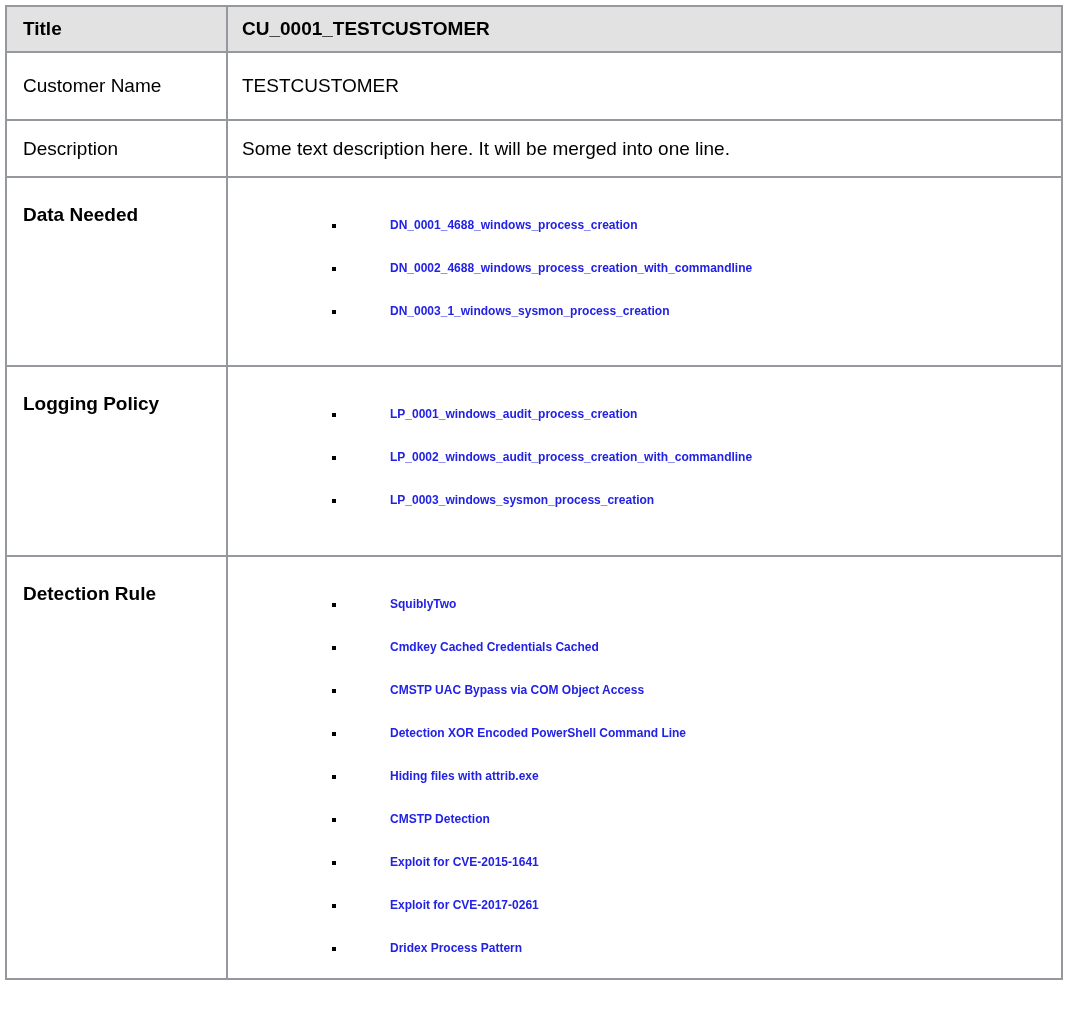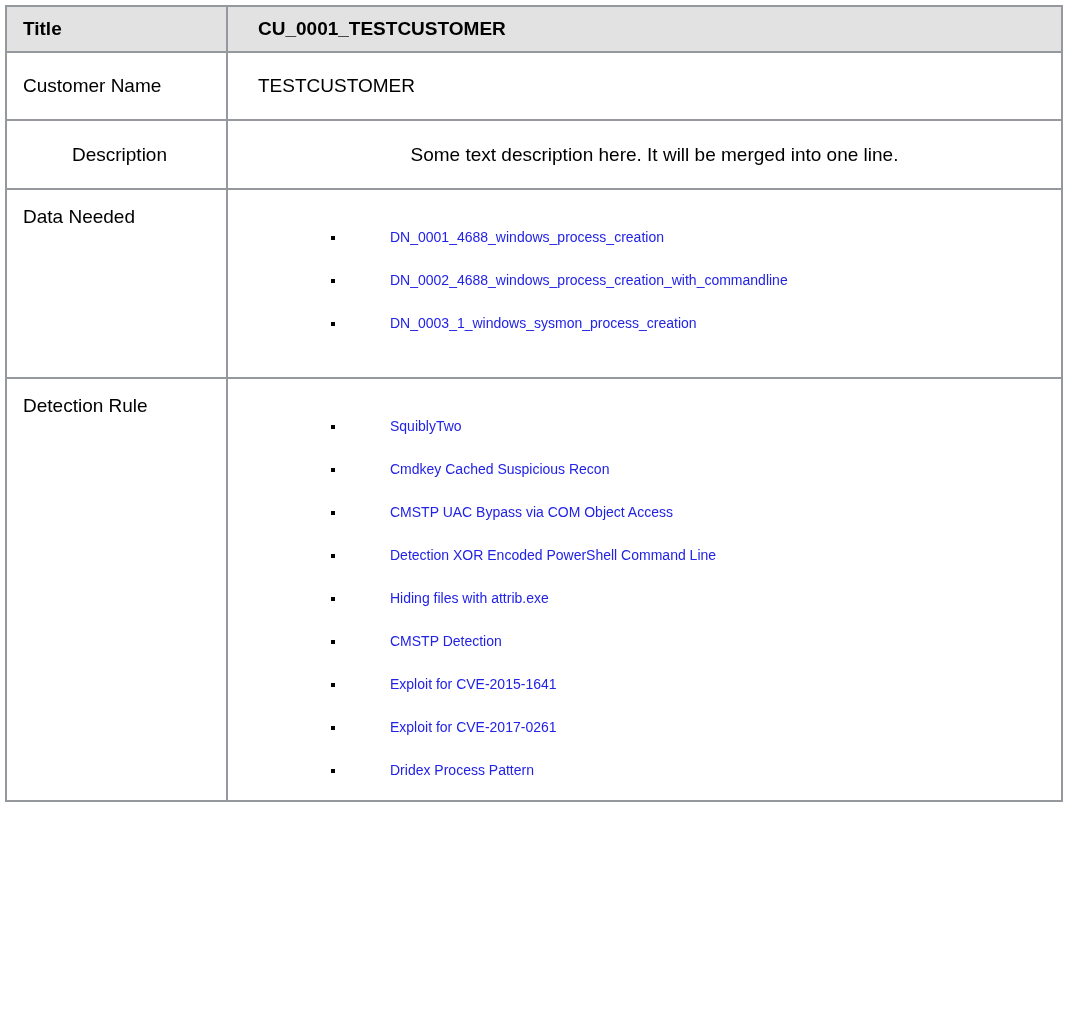--- a/index.html
+++ b/index.html
@@ -31,53 +31,55 @@
   }
   col.c-label { width: 221px; }
   td.label {
     font-size: 19px;
     padding: 0 10px 0 16px;
     vertical-align: middle;
     line-height: 26px;
   }
   td.value {
     font-size: 19px;
-    padding: 0 10px 0 30px;
+    padding: 0 10px 0 14px;
     vertical-align: middle;
     line-height: 26px;
   }
   tr.header-row td { background: var(--header-bg); font-weight: bold; }
   tr.list-row td.label {
     vertical-align: top;
-    padding-top: 14px;
+    padding-top: 24px;
+    font-weight: bold;
   }
   tr.list-row td.value {
     vertical-align: top;
     padding: 14px 10px 0 14px;
   }
   ul.link-list {
     list-style: square;
     margin: 20px 0 0 0;
     padding: 0 0 0 60px;
   }
   ul.link-list li {
-    font-size: 14px;
+    font-size: 12px;
     line-height: 26px;
     margin-bottom: 17px;
     color: var(--text-color);
+    font-weight: bold;
   }
   ul.link-list a {
     color: var(--link-color);
     text-decoration: none;
     cursor: pointer;
   }
   
   tr.h-title { height: 46px; }
   tr.h-customer { height: 68px; }
-  tr.h-description { height: 69px; text-align: center; }
+  tr.h-description { height: 57px; }
   tr.h-dataneeded { height: 189px; }
   tr.h-loggingpolicy { height: 190px; }
   tr.h-detectionrule { height: 341px; }
 </style>
 </head>
 <body>
 
 <table class="details">
   <colgroup>
     <col class="c-label">
@@ -99,26 +101,36 @@
     <tr class="list-row h-dataneeded">
       <td class="label">Data Needed</td>
       <td class="value">
         <ul class="link-list">
             <li><a href="#">DN_0001_4688_windows_process_creation</a></li>
             <li><a href="#">DN_0002_4688_windows_process_creation_with_commandline</a></li>
             <li><a href="#">DN_0003_1_windows_sysmon_process_creation</a></li>
           </ul>
       </td>
     </tr>
+    <tr class="list-row h-loggingpolicy">
+      <td class="label">Logging Policy</td>
+      <td class="value">
+        <ul class="link-list">
+            <li><a href="#">LP_0001_windows_audit_process_creation</a></li>
+            <li><a href="#">LP_0002_windows_audit_process_creation_with_commandline</a></li>
+            <li><a href="#">LP_0003_windows_sysmon_process_creation</a></li>
+          </ul>
+      </td>
+    </tr>
     <tr class="list-row h-detectionrule">
       <td class="label">Detection Rule</td>
       <td class="value">
         <ul class="link-list">
             <li><a href="#">SquiblyTwo</a></li>
-            <li><a href="#">Cmdkey Cached Suspicious Recon</a></li>
+            <li><a href="#">Cmdkey Cached Credentials Cached</a></li>
             <li><a href="#">CMSTP UAC Bypass via COM Object Access</a></li>
             <li><a href="#">Detection XOR Encoded PowerShell Command Line</a></li>
             <li><a href="#">Hiding files with attrib.exe</a></li>
             <li><a href="#">CMSTP Detection</a></li>
             <li><a href="#">Exploit for CVE-2015-1641</a></li>
             <li><a href="#">Exploit for CVE-2017-0261</a></li>
             <li><a href="#">Dridex Process Pattern</a></li>
           </ul>
       </td>
     </tr>

